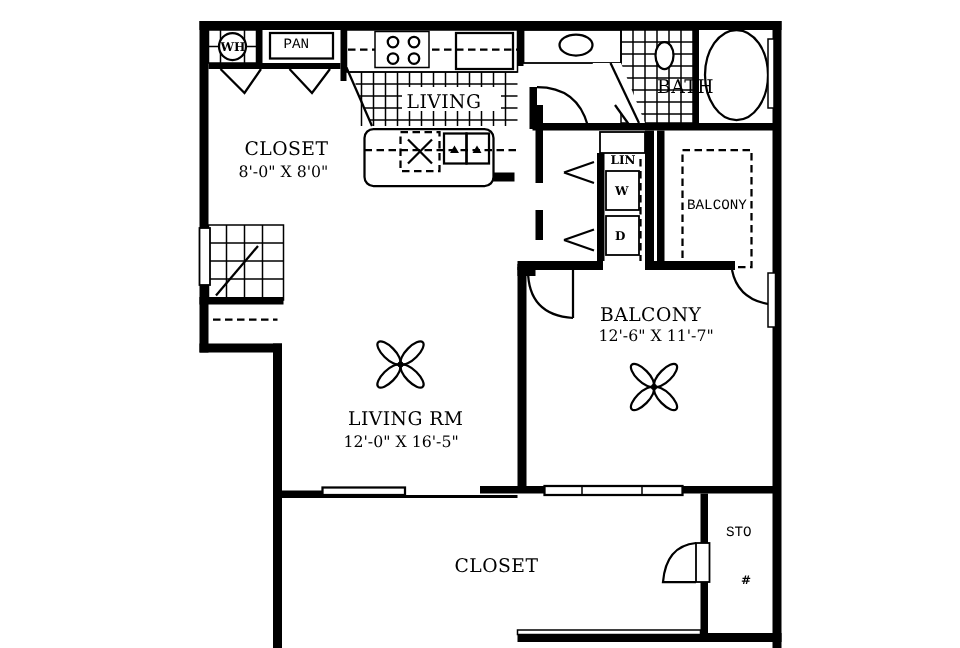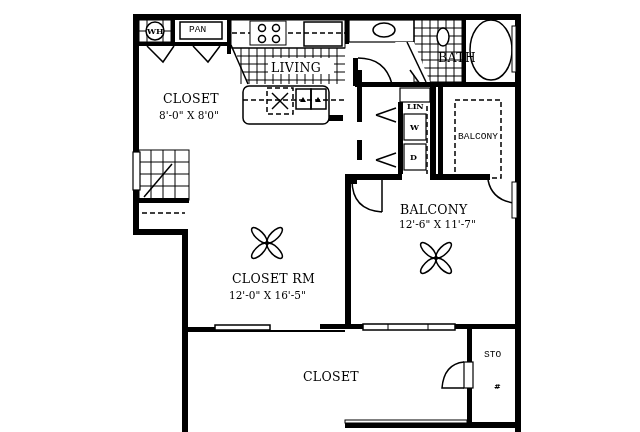--- a/index.html
+++ b/index.html
@@ -203,17 +203,17 @@
 <div class="lbl room" style="left:271px;top:62px;">LIVING</div>
 <div class="lbl room" style="left:163px;top:93px;">CLOSET</div>
 <div class="lbl dim" style="left:159px;top:110px;">8'-0" X 8'0"</div>
 <div class="lbl room" style="left:394px;top:52px;margin-left:44px;">BATH</div>
 <div class="lbl tiny" style="left:407px;top:102px;">LIN</div>
 <div class="lbl tiny" style="left:410px;top:123px;">W</div>
 <div class="lbl tiny" style="left:410px;top:153px;">D</div>
 <div class="lbl small" style="left:458px;top:132px;">BALCONY</div>
 <div class="lbl room" style="left:400px;top:204px;">BALCONY</div>
 <div class="lbl dim" style="left:399px;top:219px;">12'-6" X 11'-7"</div>
-<div class="lbl room" style="left:232px;top:273px;">CLOSET RM</div>
+<div class="lbl room" style="left:232px;top:273px;">LIVING RM</div>
 <div class="lbl dim" style="left:229px;top:290px;">12'-0" X 16'-5"</div>
 <div class="lbl room" style="left:303px;top:371px;">CLOSET</div>
 <div class="lbl small" style="left:484px;top:350px;">STO</div>
 <div class="lbl tiny" style="left:494px;top:382px;">#</div>
 
 </body></html>

